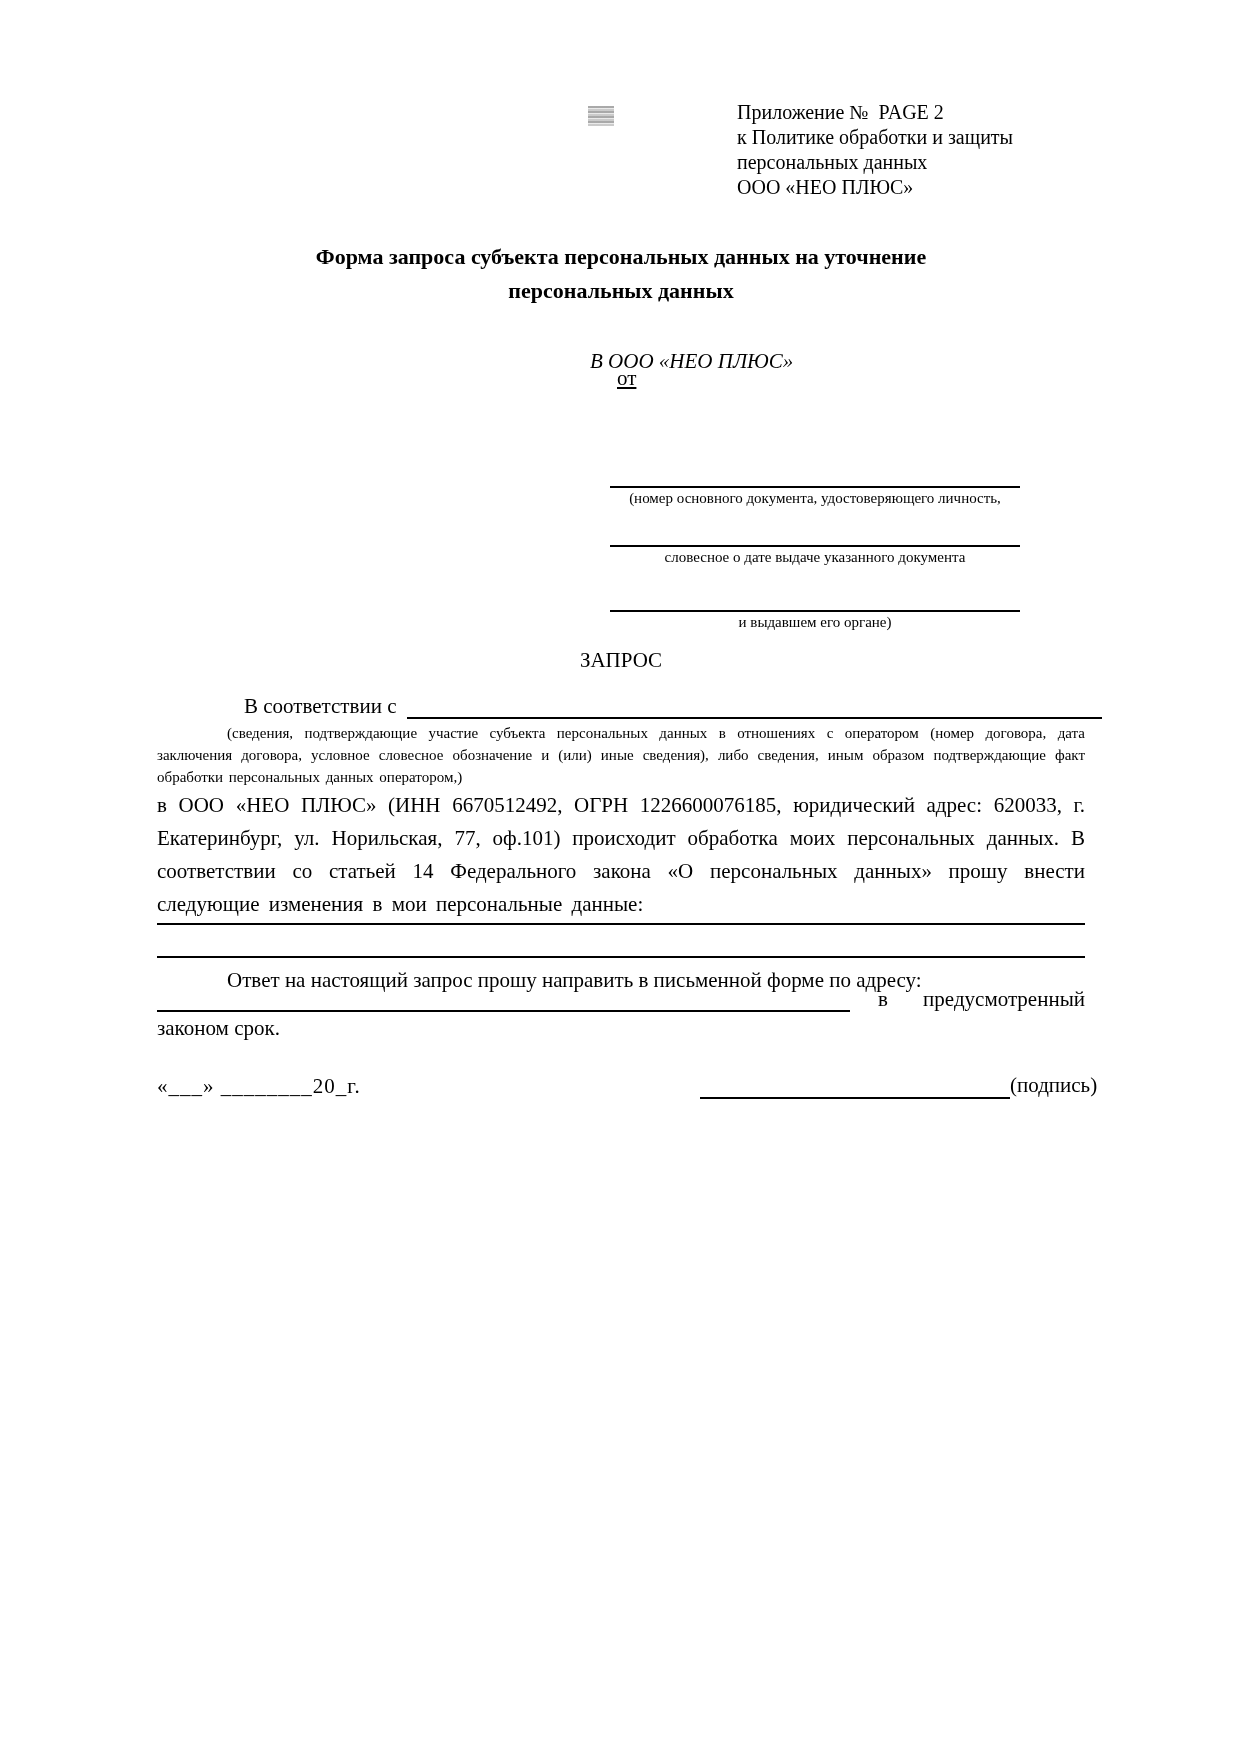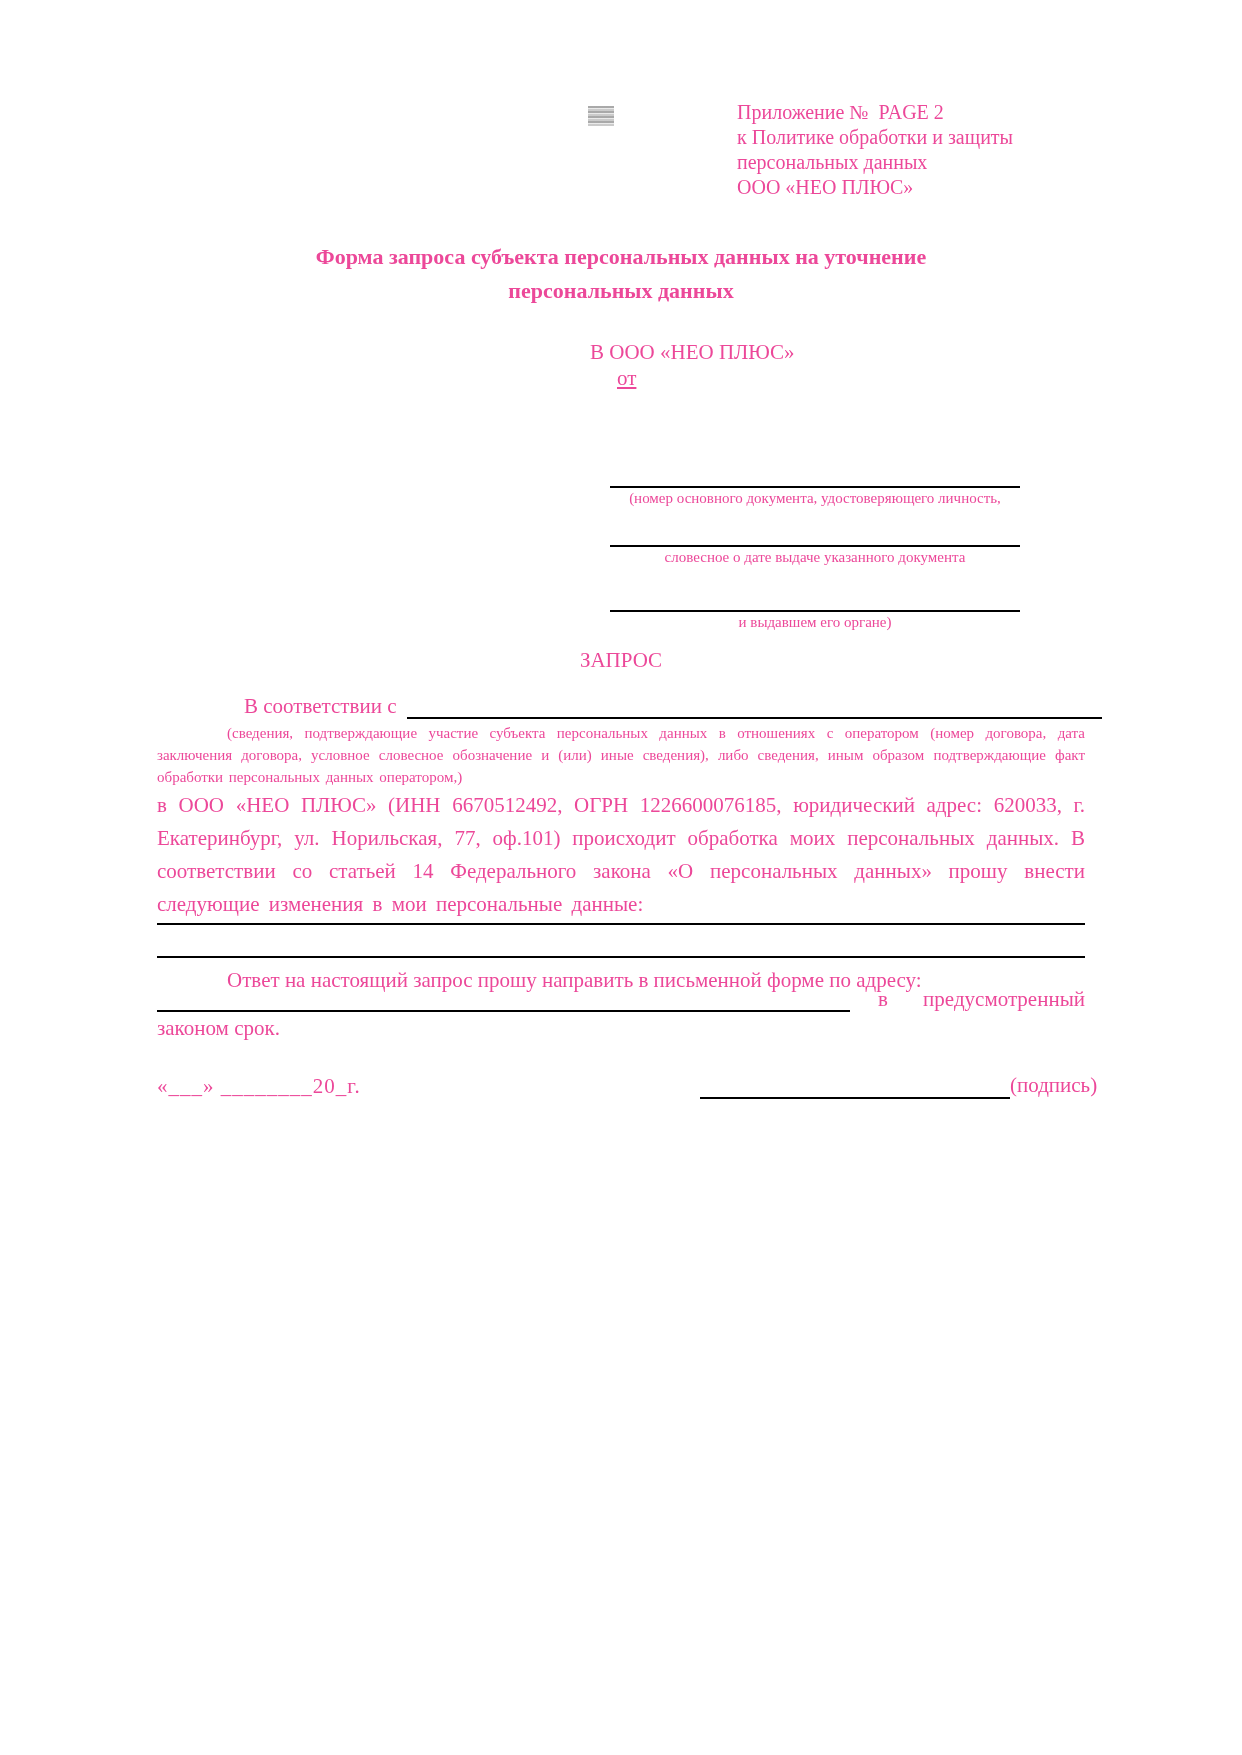--- a/index.html
+++ b/index.html
@@ -1,39 +1,39 @@
 <!DOCTYPE html>
 <html><head>
 <meta charset="utf-8">
 <style>
   html,body{margin:0;padding:0;}
   body{background:#e8e8e8;}
   .page{
     position:relative;
     width:1242px;height:1755px;
     background:#ffffff;
-    color:#ec4899;
+    color:#000000;
     font-family:"Liberation Serif", serif;
     overflow:hidden;
   }
   .abs{position:absolute;}
   .pre{white-space:pre;}
 
   
   .obj-icon{
     left:588px;top:106px;width:26px;height:20px;
     background:repeating-linear-gradient(#9a9a9a 0 2px,#e6e6e6 2px 3px,#c2c2c2 3px 5px);
     opacity:.85;
   }
 
   .header{left:737px;top:100px;width:320px;font-size:20px;line-height:25px;}
 
   .title{left:0;top:240px;width:1242px;text-align:center;font-weight:bold;font-size:22px;line-height:34px;}
 
-  .to{left:590px;top:340px;font-size:21px;}
+  .to{left:590px;top:349px;font-size:21px;font-style:italic;}
   .from{left:617px;top:366px;font-size:21px;text-decoration:underline;}
 
   .field{left:610px;width:410px;}
   .blank{border-bottom:2px solid #000;}
   .caption{font-size:15px;line-height:20px;text-align:center;white-space:nowrap;}
 
   .zapros{left:0;top:648px;width:1242px;text-align:center;font-size:21px;}
 
   .intro{left:174px;top:690px;width:928px;display:flex;align-items:flex-end;font-size:21px;height:29px;}
   .intro-text{white-space:nowrap;padding-left:70px;}

